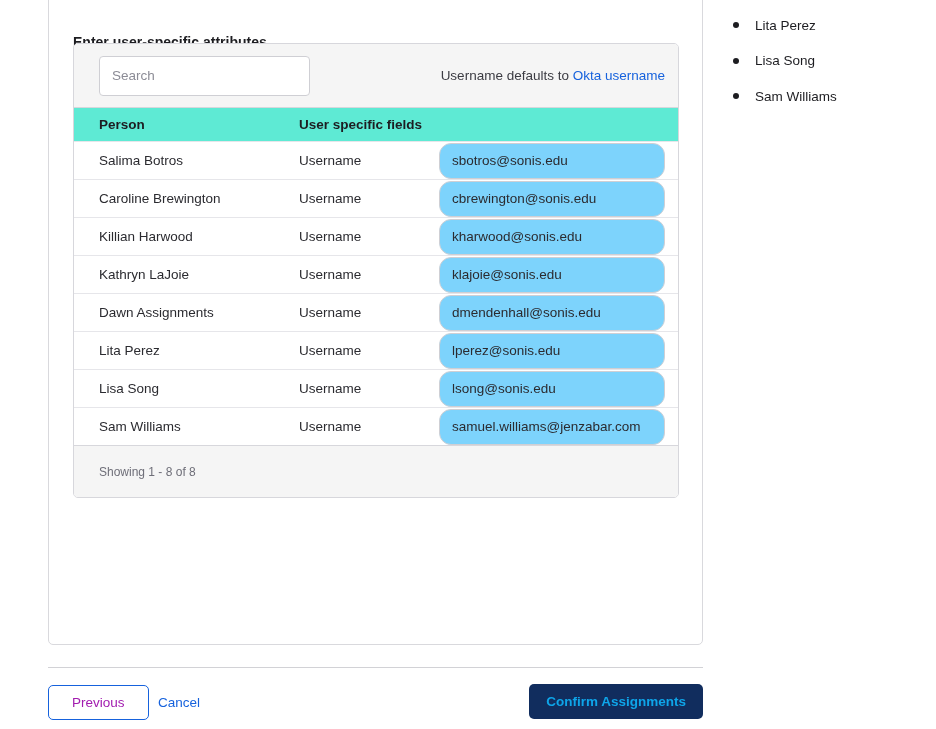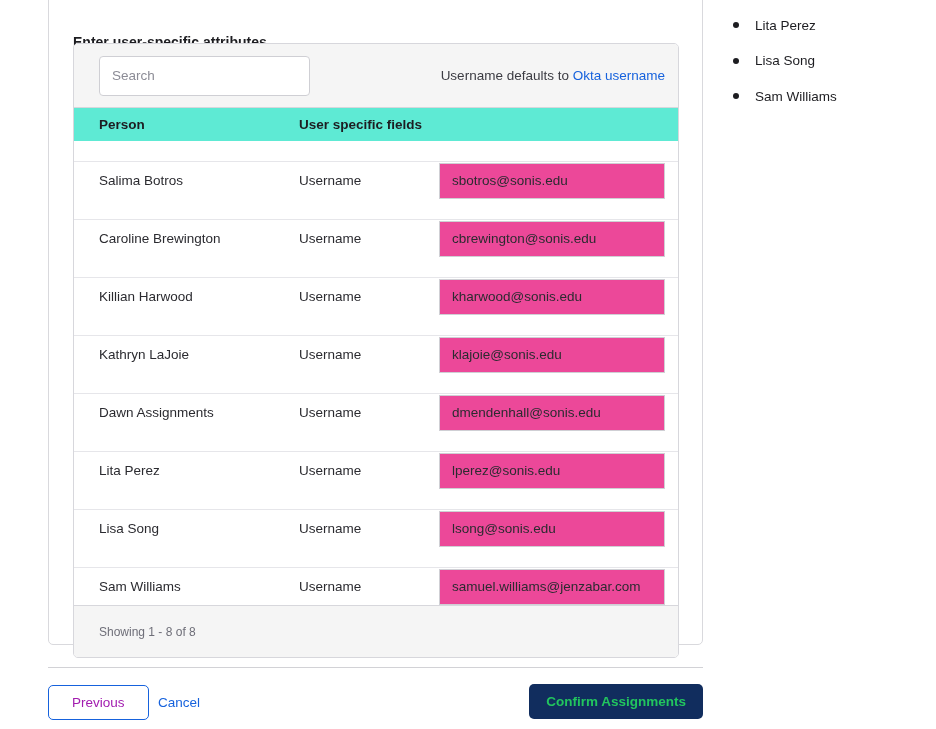--- a/index.html
+++ b/index.html
@@ -73,30 +73,29 @@
   }
   .col-person { width: 225px; padding-left: 25px; flex: none; }
   .col-fields { flex: 1; }
   .table-row {
     display: flex;
     align-items: center;
     height: 38px;
     border-top: 1px solid #e6e6ea;
     background: #ffffff;
     font-size: 13.5px;
-    margin-top: 20px;
   }
   .cell-name { width: 225px; padding-left: 25px; flex: none; color: #2b2b30; }
   .cell-label { width: 140px; flex: none; color: #2b2b30; }
   .cell-input { flex: 1; padding-right: 13px; }
   .username-input {
     width: 100%; height: 36px;
     border: 1px solid #cfcfd4;
-    border-radius: 0;
-    background: #ec4899;
+    border-radius: 12px;
+    background: #7dd3fc;
     font-family: inherit;
     font-size: 13.5px;
     color: #2b2b30;
     padding: 4px 12px;
     outline: none;
   }
   .panel-footer {
     height: 52px;
     background: #f5f5f5;
     border-top: 1px solid #d7d7dc;
@@ -158,21 +157,21 @@
     cursor: pointer;
   }
   .btn-confirm {
     position: absolute;
     right: 233px; top: 684px;
     height: 35px;
     padding: 0 17px;
     background: #112d5e;
     border: none;
     border-radius: 5px;
-    color: #22c55e;
+    color: #0ea5e9;
     font-family: inherit;
     font-size: 13.5px;
     font-weight: bold;
     cursor: pointer;
   }
 </style>
 </head>
 <body>
 
 <div class="card">

